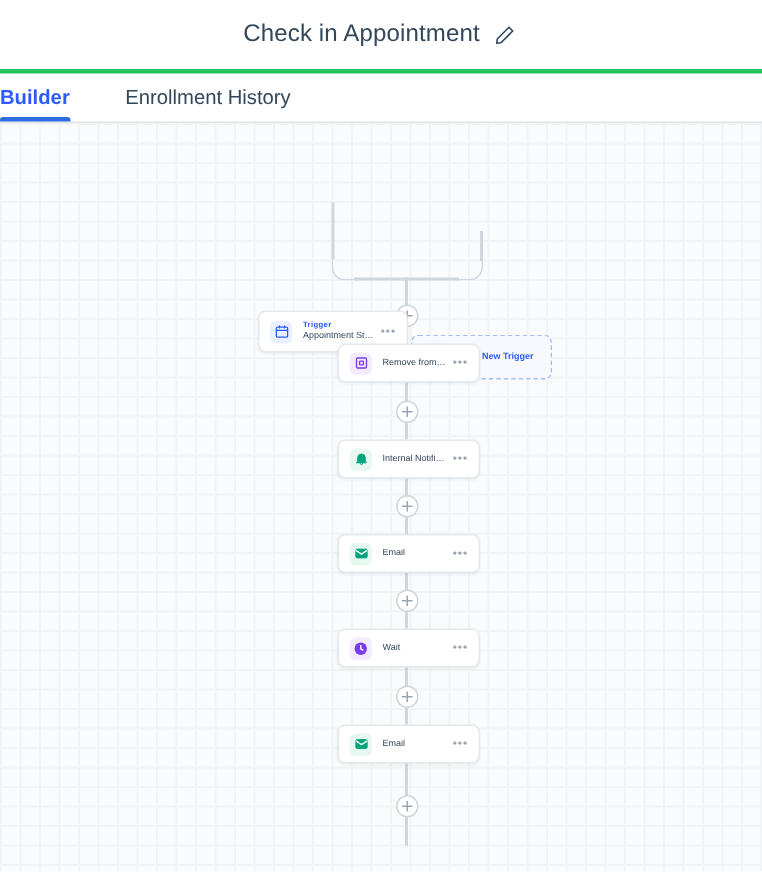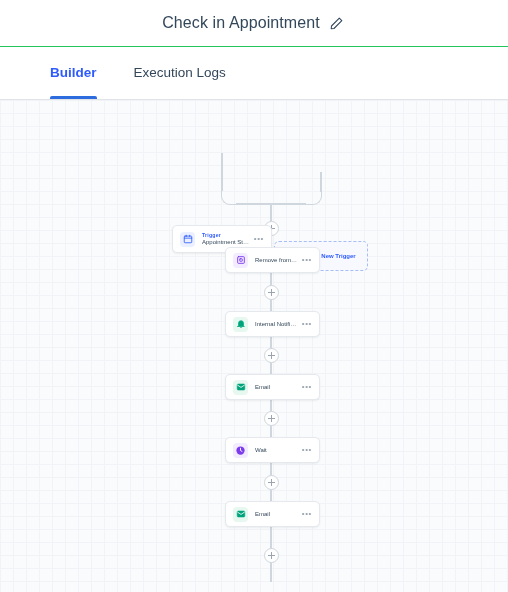--- a/index.html
+++ b/index.html
@@ -39,26 +39,25 @@
     height: 18px;
     display: flex;
     align-items: center;
     justify-content: center;
     cursor: pointer;
   }
   .pencil-btn svg { display: block; }
 
   
   .tabbar {
-    height: 54px;
-    border-top: 1px solid #22c55e;
+    height: 36px;
+    border-top: 3px solid #22c55e;
     border-bottom: 1px solid #e0e4e8;
     display: flex;
     align-items: stretch;
-    padding-left: 50px;
     background: #ffffff;
     box-sizing: border-box;
   }
   .tab {
     display: flex;
     align-items: center;
     position: relative;
     font-size: 13.5px;
     color: #33475b;
     margin-right: 37px;
@@ -254,21 +253,21 @@
       </svg>
     </div>
   </div>
 </div>
 
 <div class="tabbar">
   <div class="tab active">
     <span>Builder</span>
   </div>
   <div class="tab">
-    <span>Execution Logs</span>
+    <span>Enrollment History</span>
   </div>
 </div>
 
 <div class="canvas">
 
   <div class="vline" style="left:221px; top:53px; height:38px;"></div>
   <div class="corner bl" style="left:221px; top:86px; width:16px; height:18px;"></div>
 
   <div class="vline" style="left:320px; top:72px; height:20px;"></div>
   <div class="corner br" style="left:305px; top:86px; width:16px; height:18px;"></div>

